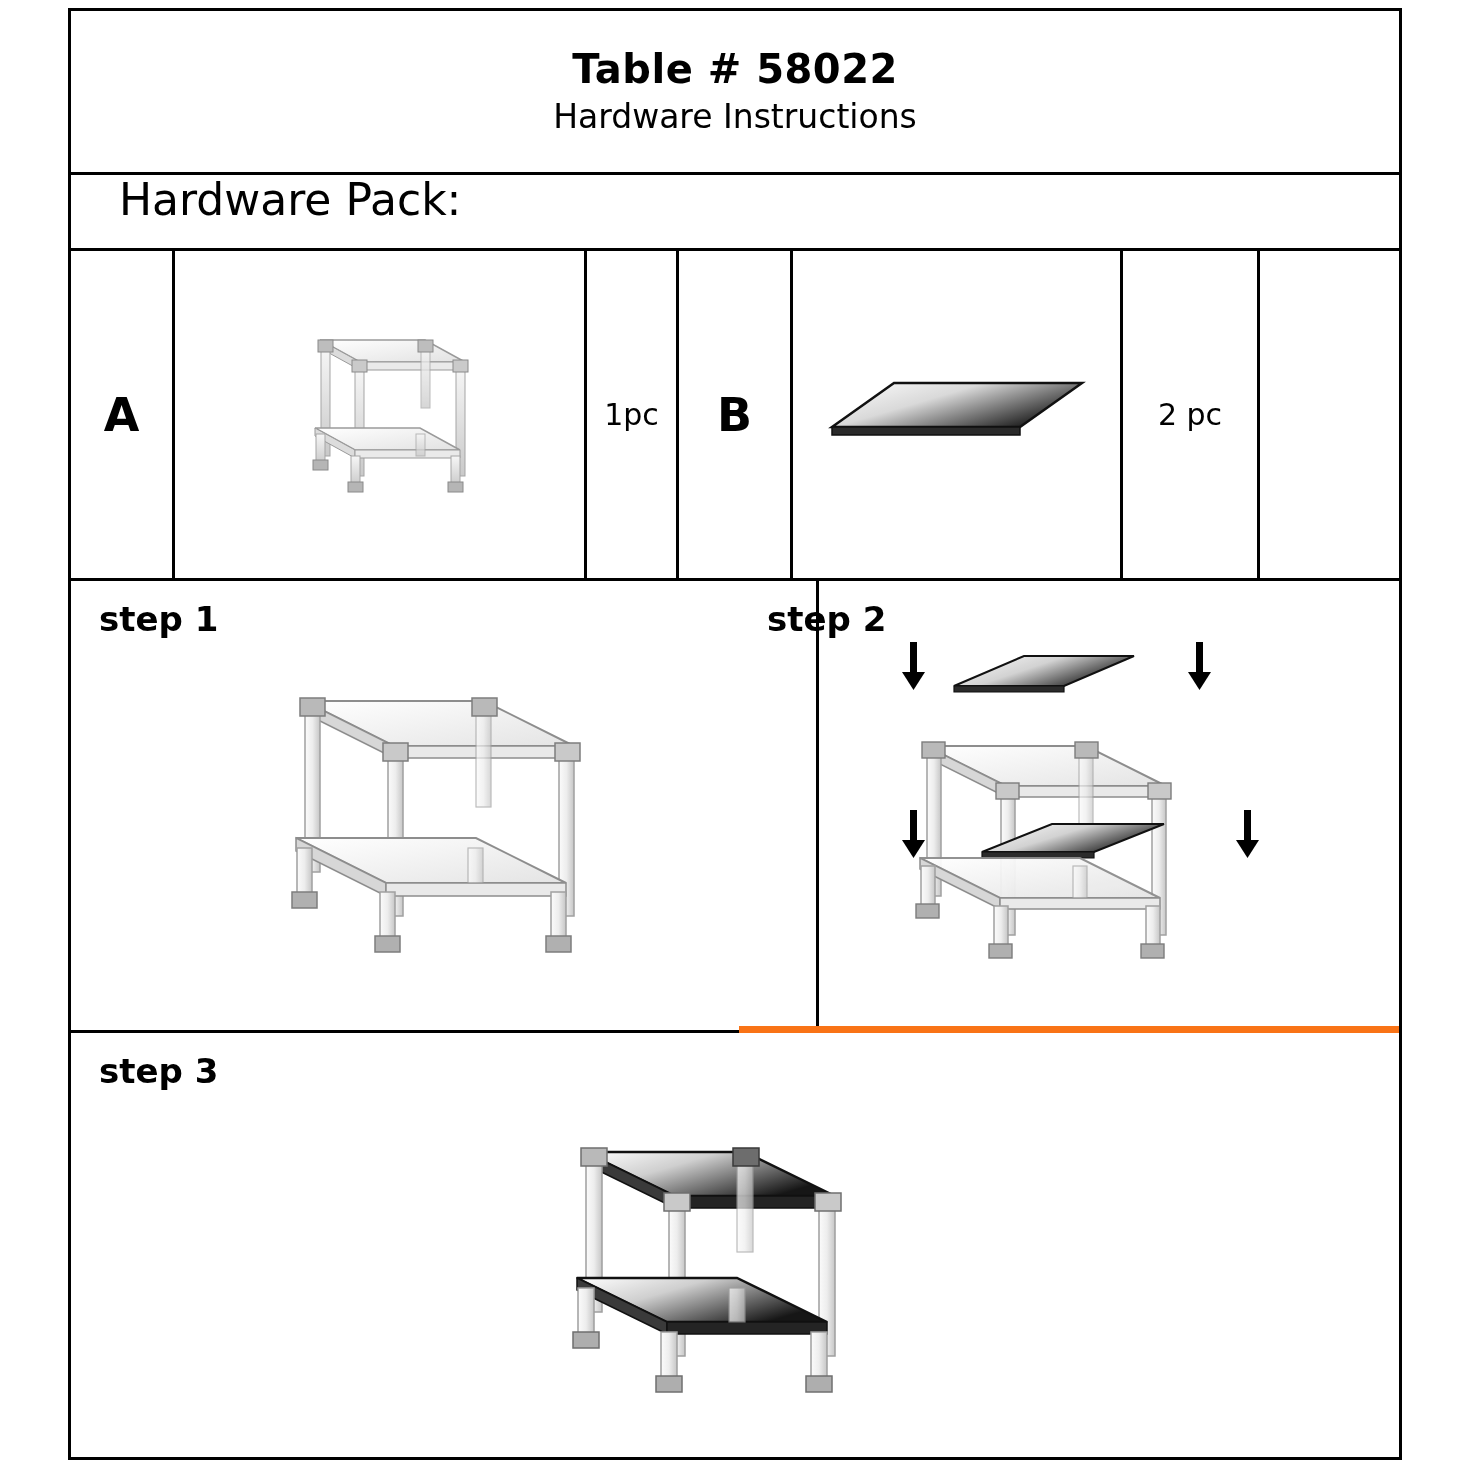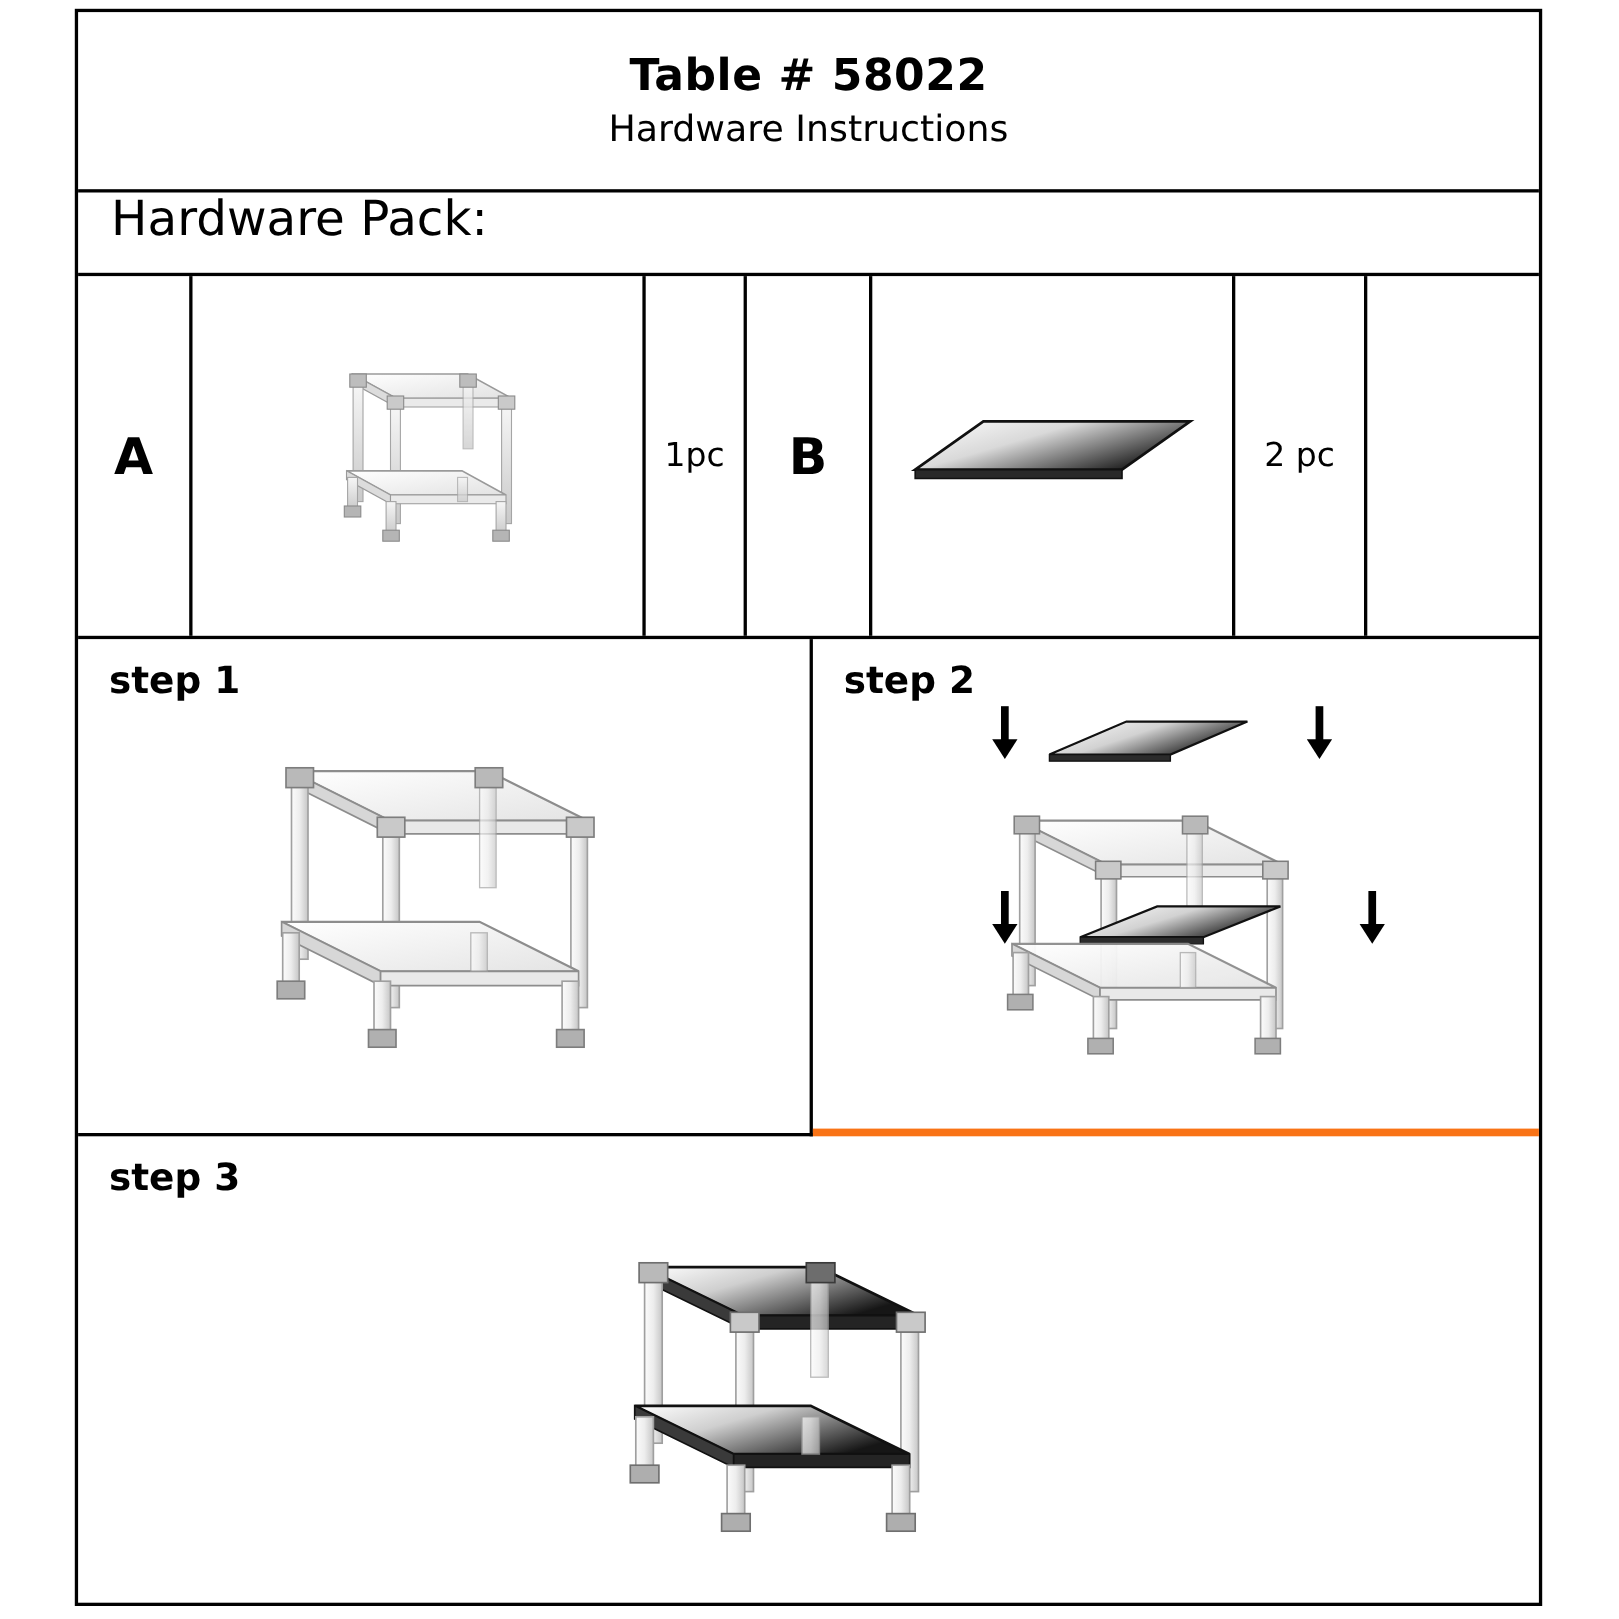--- a/index.html
+++ b/index.html
@@ -56,21 +56,21 @@
   .hw-header {
     position: absolute;
     left: 0;
     top: 140px;
     width: 100%;
     height: 100px;
     border-bottom: 3px solid #000;
     box-sizing: border-box;
     display: flex;
     align-items: center;
-    padding-left: 30px;
+    padding-left: 48px;
   }
   .hw-header-label {
     font-size: 44px;
     font-weight: normal;
   }
 
   
   .hw-table {
     position: absolute;
     left: 0;
@@ -88,37 +88,37 @@
     align-items: center;
     justify-content: center;
     position: relative;
   }
   .hw-cell.last { border-right: none; }
   .c-letter { width: 104px; }
   .c-img-a  { width: 412px; }
   .c-qty-a  { width: 92px; }
   .c-letter-b { width: 114px; }
   .c-img-b  { width: 330px; }
-  .c-qty-b  { width: 120px; }
+  .c-qty-b  { width: 137px; }
   .c-blank  { flex: 1; }
 
   .letter {
     font-size: 46px;
     font-weight: bold;
   }
   .qty {
     font-size: 30px;
   }
 
   
   .step1 {
     position: absolute;
     left: 0;
     top: 570px;
-    width: 668px;
+    width: 748px;
     height: 452px;
     border-right: 3px solid #000;
     border-bottom: 3px solid #000;
     box-sizing: border-box;
   }
   .step2 {
     position: absolute;
     left: 668px;
     top: 570px;
     right: 0;

